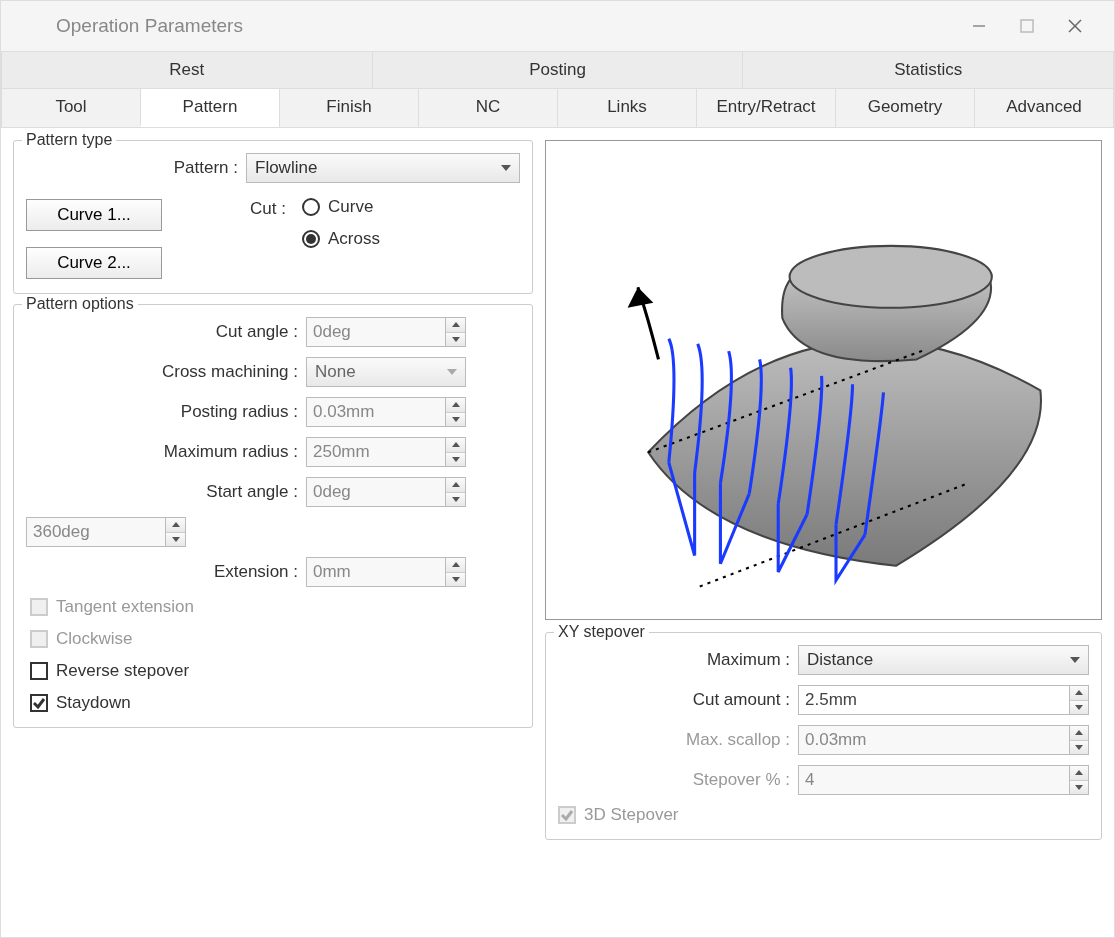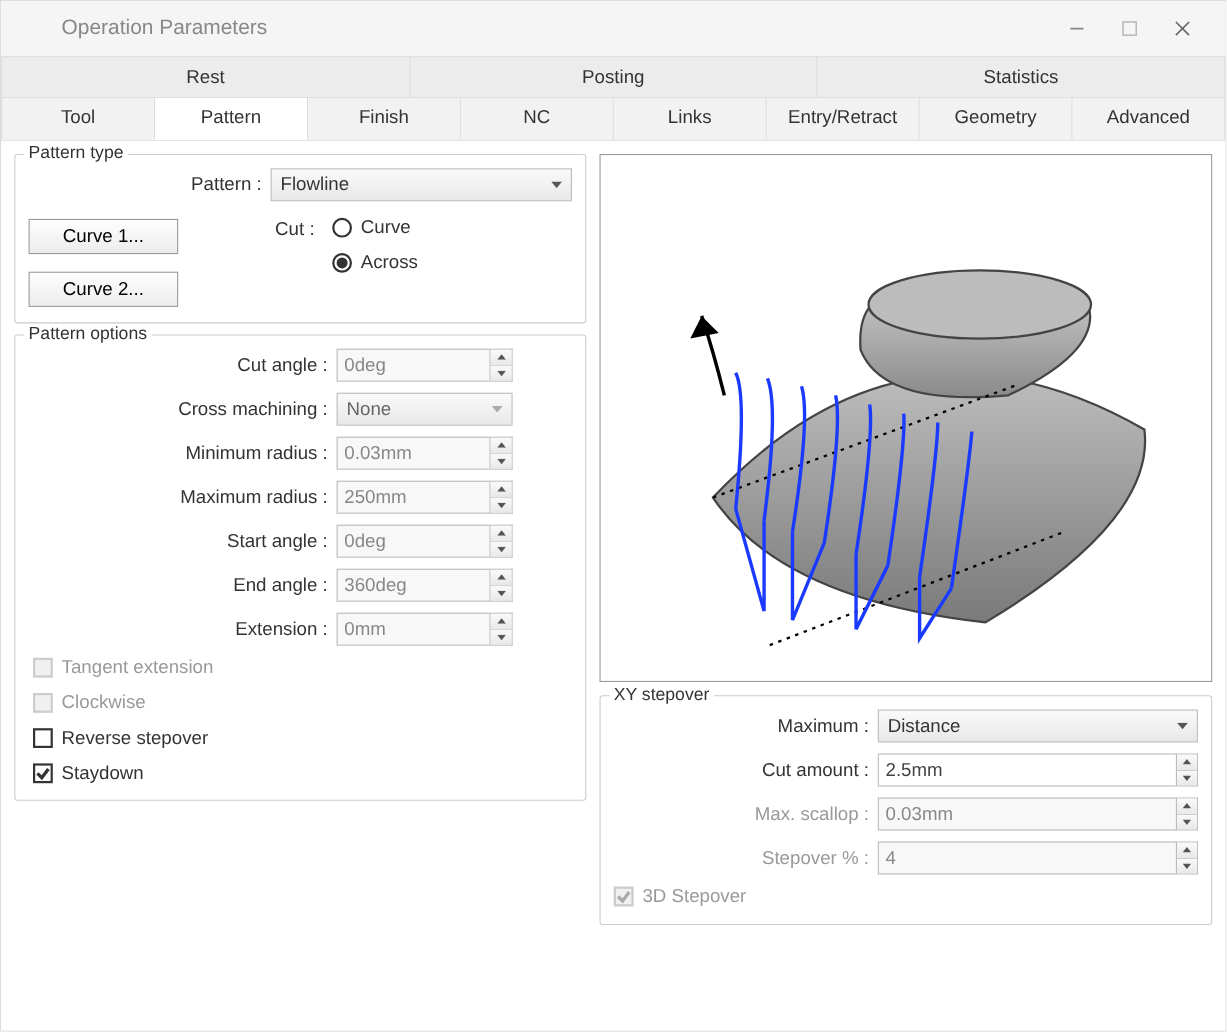--- a/index.html
+++ b/index.html
@@ -166,21 +166,21 @@
           <div class="lbl w1">Cross machining :</div>
           <div class="select disabled" style="flex:0 0 160px;">
             <span>None</span>
             <svg class="chev" viewBox="0 0 10 6">
                 <path d="M0 0 L5 6 L10 0 Z" fill="#aaa"></path>
               </svg>
           </div>
         </div>
 
         <div class="row">
-          <div class="lbl w1">Minimum radius :</div>
+          <div class="lbl w1">Posting radius :</div>
           <div class="spinner">
             <input disabled="" value="0.03mm" style="">
             <div class="spnbtn">
                 <div>
                   <svg viewBox="0 0 8 5">
                     <path d="M4 0 L8 5 L0 5 Z"></path>
                   </svg>
                 </div>
                 <div>
                   <svg viewBox="0 0 8 5">
@@ -223,21 +223,20 @@
                 <div>
                   <svg viewBox="0 0 8 5">
                     <path d="M0 0 L8 0 L4 5 Z"></path>
                   </svg>
                 </div>
               </div>
           </div>
         </div>
 
         <div class="row">
-          <div class="lbl w1">End angle :</div>
           <div class="spinner">
             <input disabled="" value="360deg" style="">
             <div class="spnbtn">
                 <div>
                   <svg viewBox="0 0 8 5">
                     <path d="M4 0 L8 5 L0 5 Z"></path>
                   </svg>
                 </div>
                 <div>
                   <svg viewBox="0 0 8 5">

